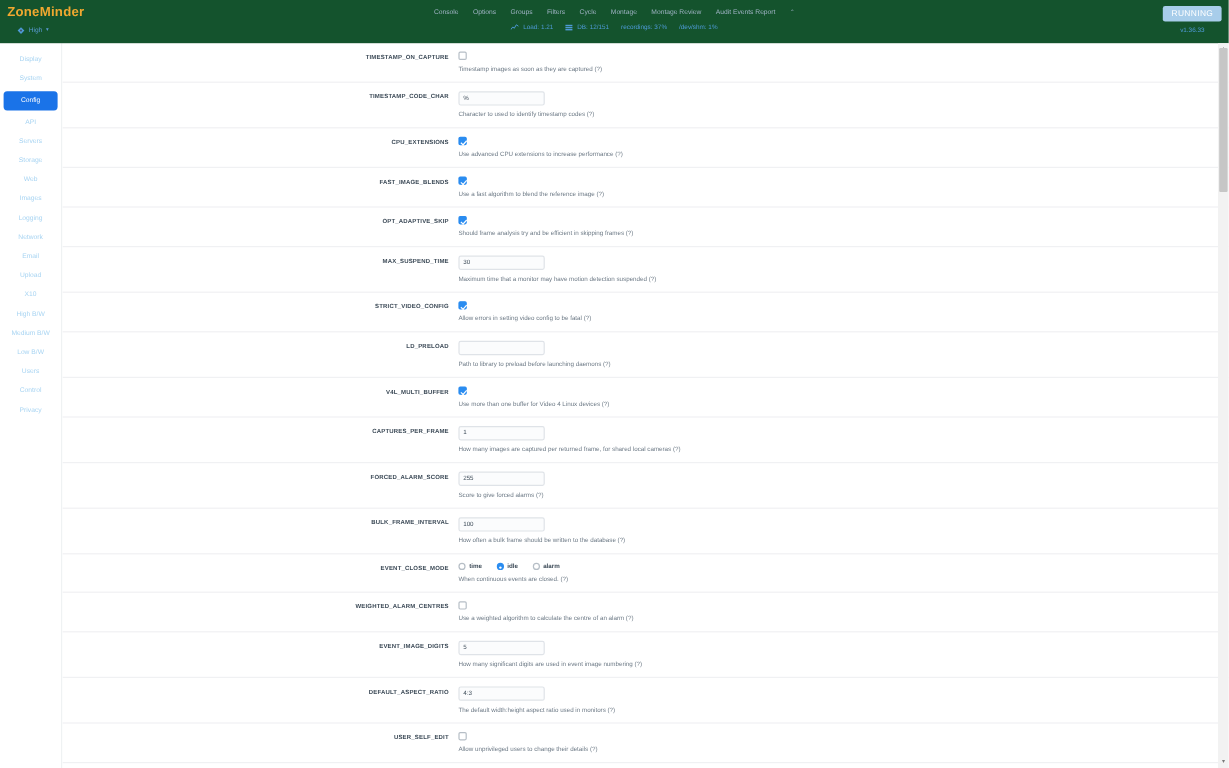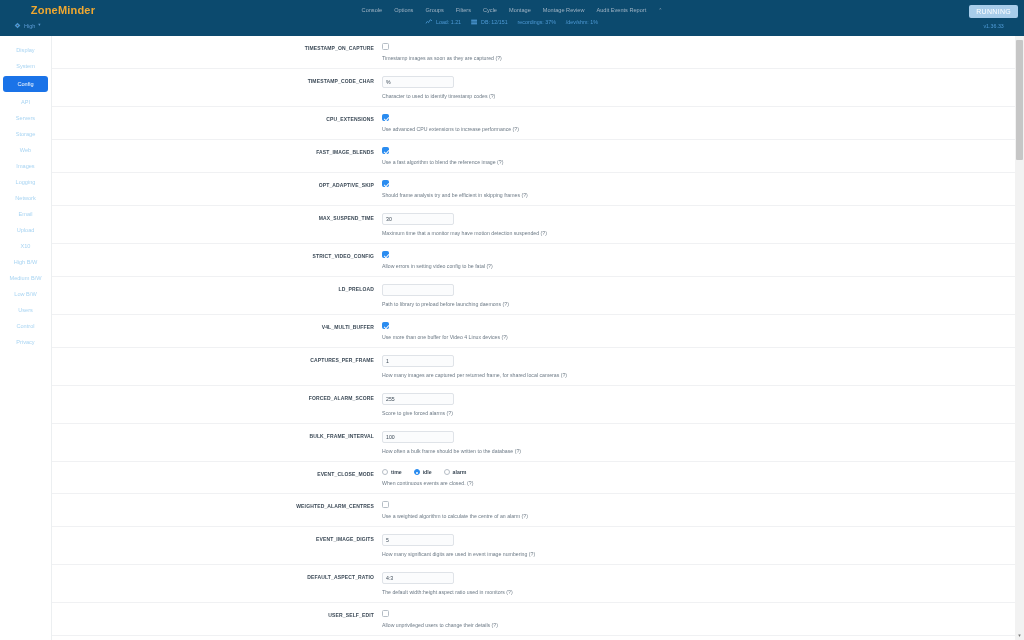--- a/index.html
+++ b/index.html
@@ -6,22 +6,22 @@
   html, body {
     width: 1024px; height: 640px;
     font-family: "Liberation Sans", sans-serif;
     background: #ffffff;
     overflow: hidden;
   }
   .app { width: 1024px; height: 640px; position: relative; }
 
   
   .header {
-    height: 36px; background: #0c4a6e; position: relative;
-    display: flex; align-items: flex-start; text-align: center;
+    height: 36px; background: #14532d; position: relative;
+    display: flex; align-items: flex-start;
   }
   .brand {
     color: #f0a830; font-size: 11px; font-weight: bold;
     padding: 4px 0 0 6px; width: 120px; letter-spacing: .2px;
   }
   .bw-selector {
     position: absolute; left: 14px; top: 22px;
     display: flex; align-items: center; gap: 3px;
     color: #5b9bd5; font-size: 5.5px;
   }

